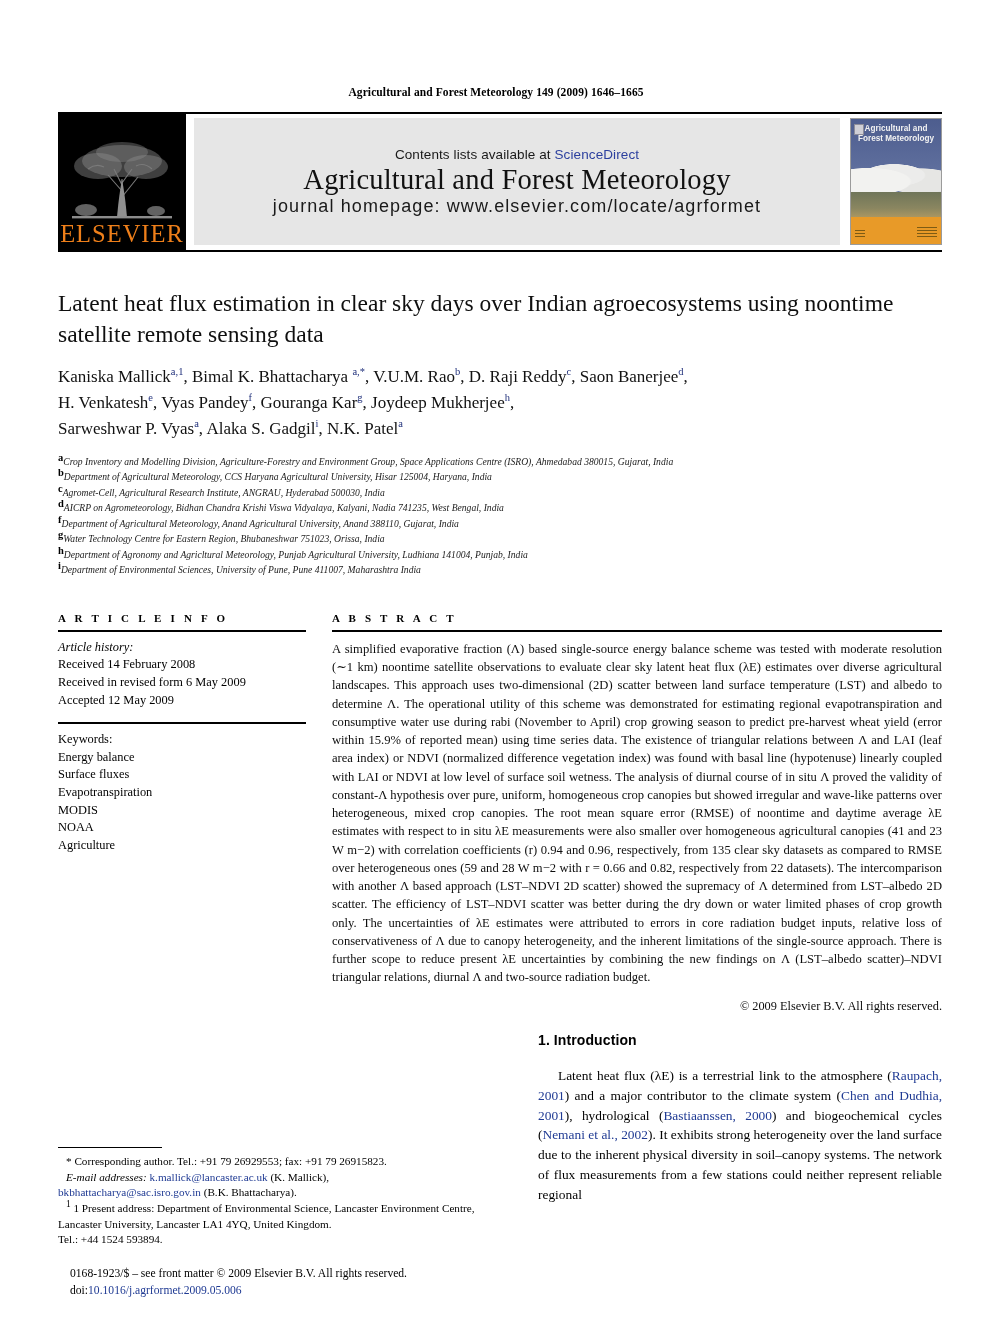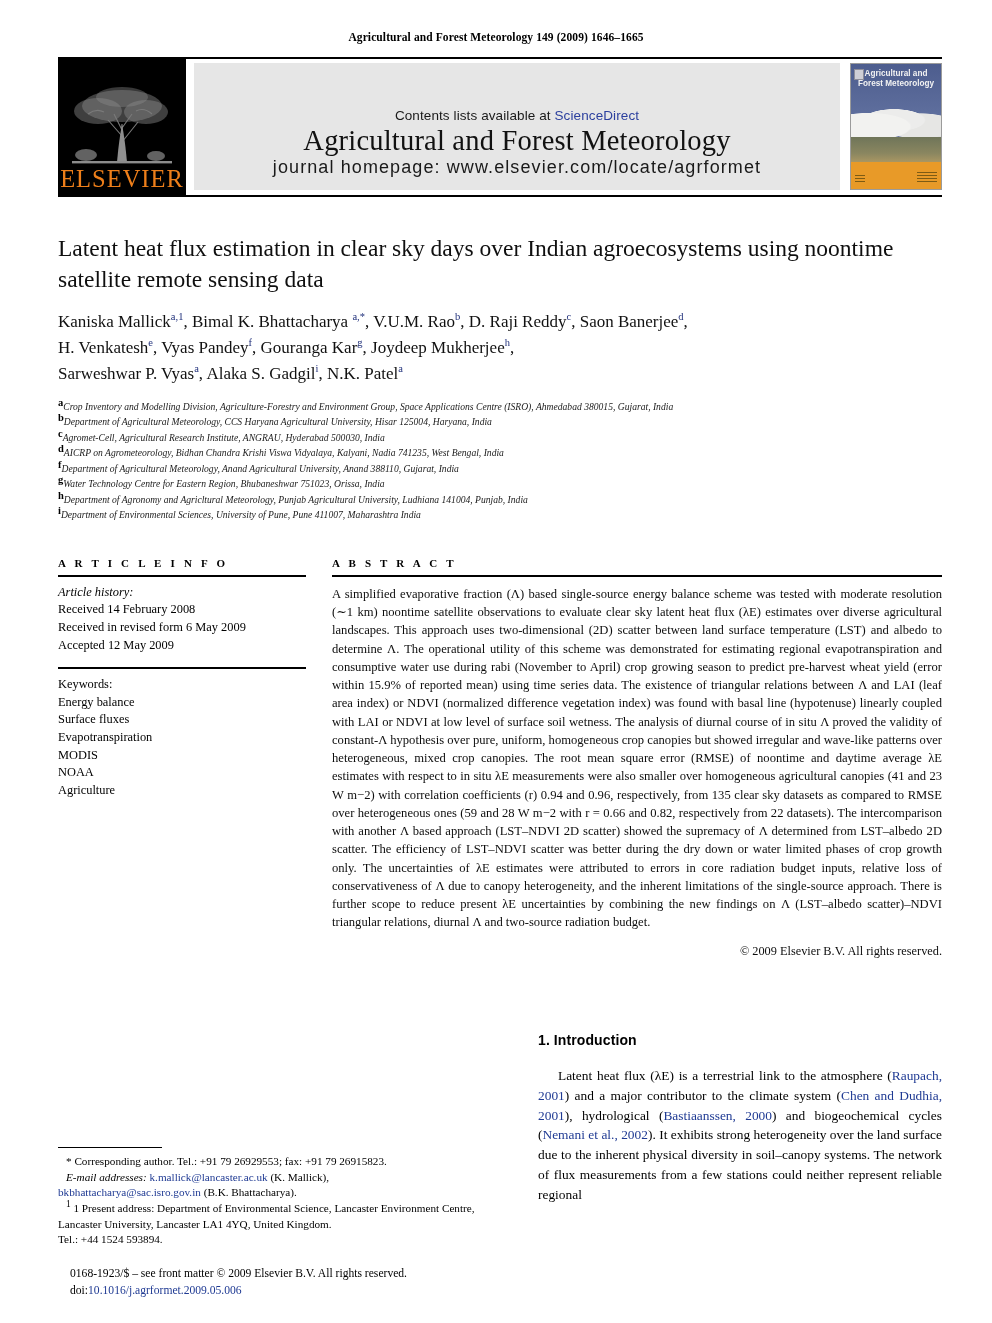--- a/index.html
+++ b/index.html
@@ -13,21 +13,21 @@
     overflow: hidden;
   }
   .page { position: relative; width: 992px; height: 1323px; padding: 0; }
 
   
   .runninghead {
     text-align: center;
     font-size: 11.5px;
     font-weight: bold;
     letter-spacing: .1px;
-    padding-top: 31px;
+    padding-top: 86px;
   }
 
   
   .masthead {
     margin: 14px 50px 0 58px;
     border-top: 2.2px solid #000;
     border-bottom: 2.2px solid #000;
     height: 140px;
     display: flex;
     align-items: stretch;
@@ -52,21 +52,21 @@
     line-height: 1;
     margin-top: -1px;
   }
   .sd-box {
     flex: 1 1 auto;
     background: #e6e6e6;
     margin: 4px 6px 5px 8px;
     display: flex;
     flex-direction: column;
     align-items: center;
-    justify-content: flex-end;
+    justify-content: center;
     padding: 12px 0 12px 0;
   }
   .sd-line1 {
     font-family: "Liberation Sans", sans-serif;
     font-size: 13.5px;
     color: #1a1a1a;
     letter-spacing: .1px;
   }
   .sd-link { color: #2b3f9e; }
   .journal-name {

